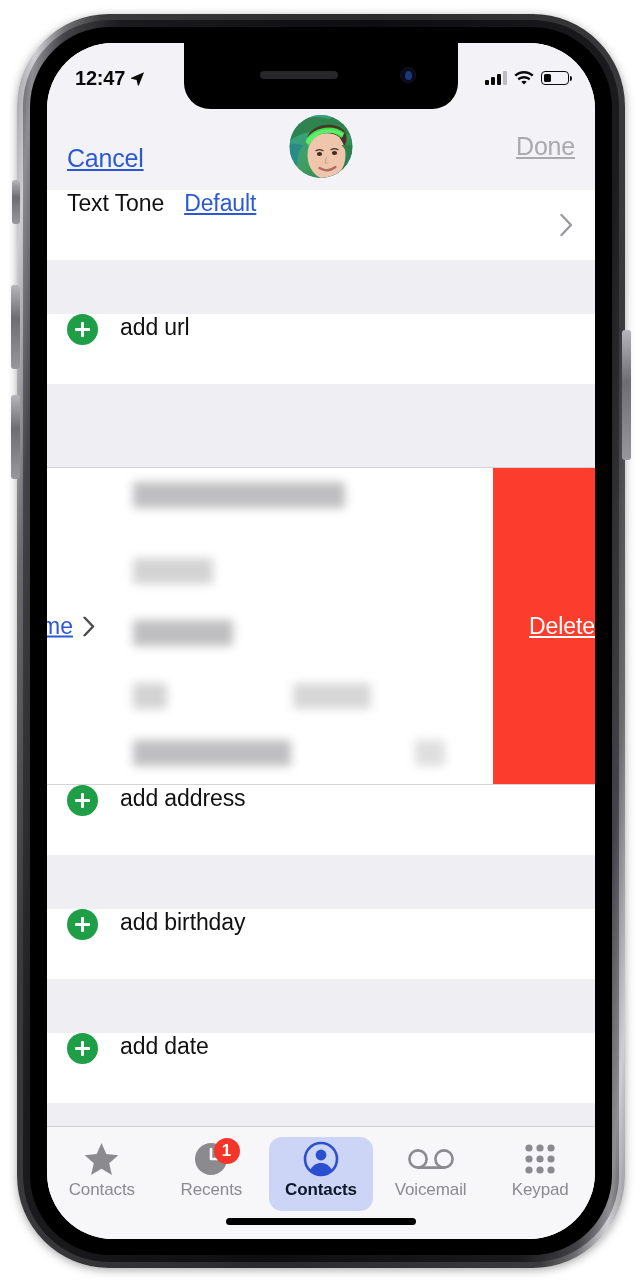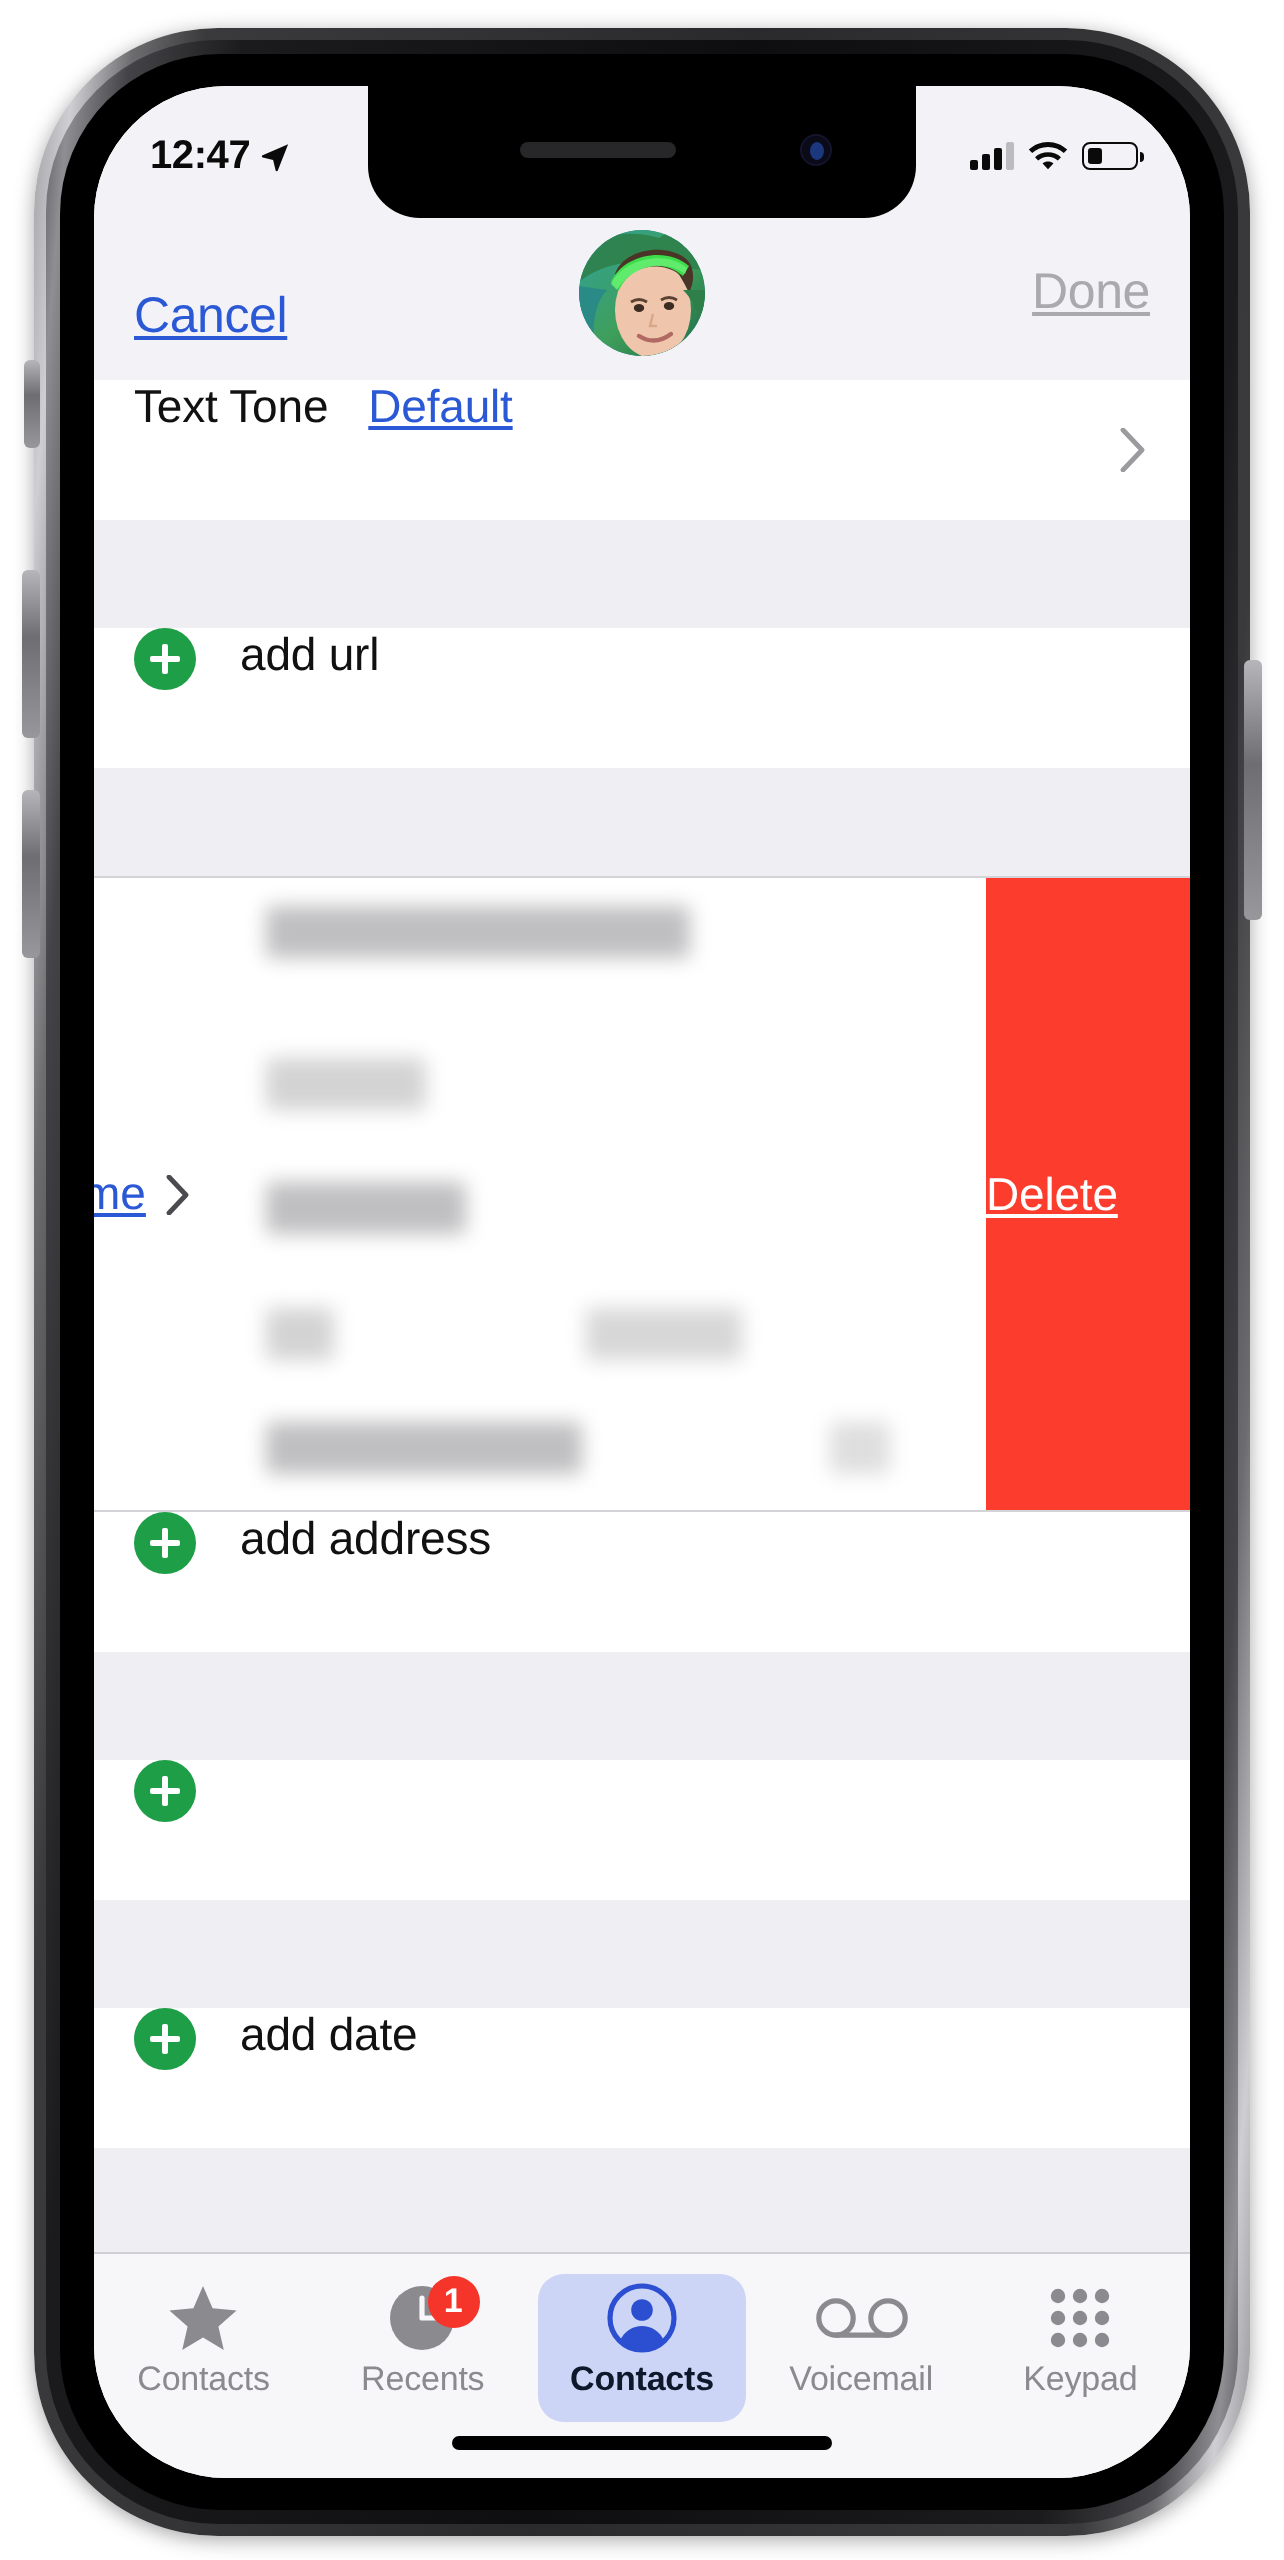--- a/index.html
+++ b/index.html
@@ -266,30 +266,31 @@
   .plus::after  { top: 8px; left: 14.2px; height: 15px; width: 3px; }
 
   
   .swipe-row {
     position: relative;
     background: #ffffff;
     height: 318px;
     overflow: hidden;
     border-top: 1px solid #d4d4d8;
     border-bottom: 1px solid #d4d4d8;
+    margin-top: 29px;
   }
   .swipe-delete {
     position: absolute;
     right: 0; top: 0;
     width: 102px;
     height: 100%;
     background: #fc3d2e;
     display: flex;
     align-items: center;
-    justify-content: flex-start;
+    justify-content: flex-end;
   }
   .swipe-delete span {
     color: #ffffff;
     font-size: 23px;
     text-decoration: underline;
     letter-spacing: -0.1px;
   }
   .swipe-body {
     position: absolute;
     left: 0; top: 0;
@@ -537,20 +538,21 @@
 
       <div class="row">
         <span class="plus"></span>
         <span class="row-label">add address</span>
       </div>
 
       <div class="gap"></div>
 
       <div class="row">
         <span class="plus"></span>
+        <span class="row-label">add birthday</span>
       </div>
 
       <div class="gap"></div>
 
       <div class="row">
         <span class="plus"></span>
         <span class="row-label">add date</span>
       </div>
 
       <div class="gap-sm"></div>

